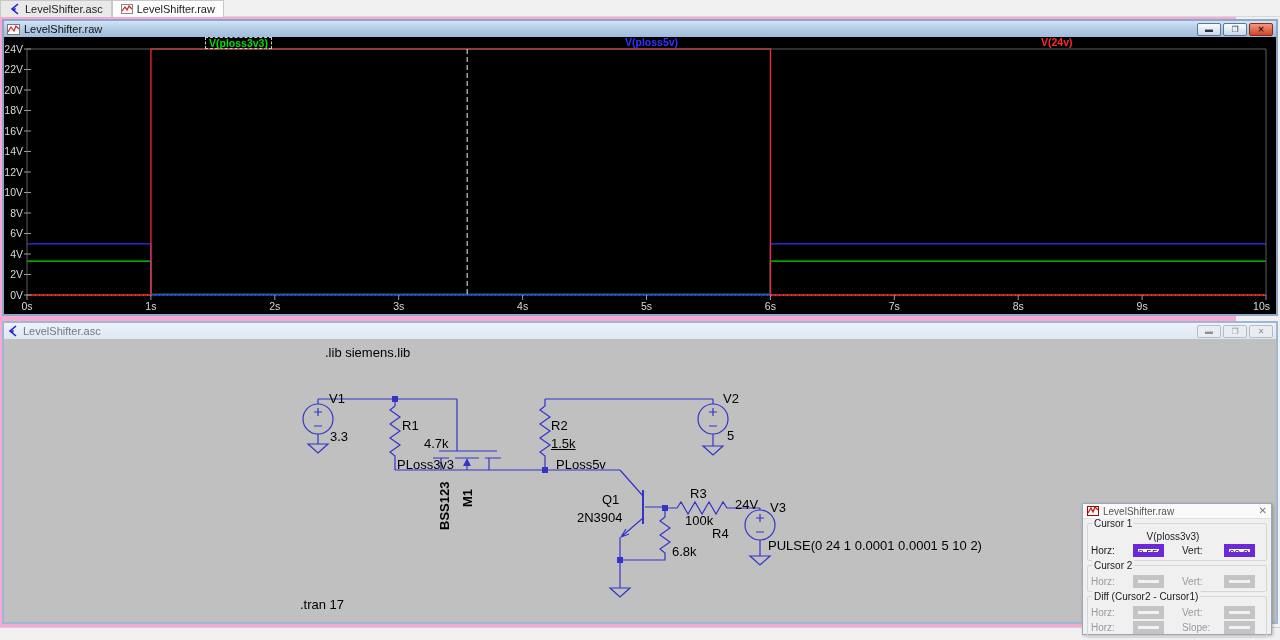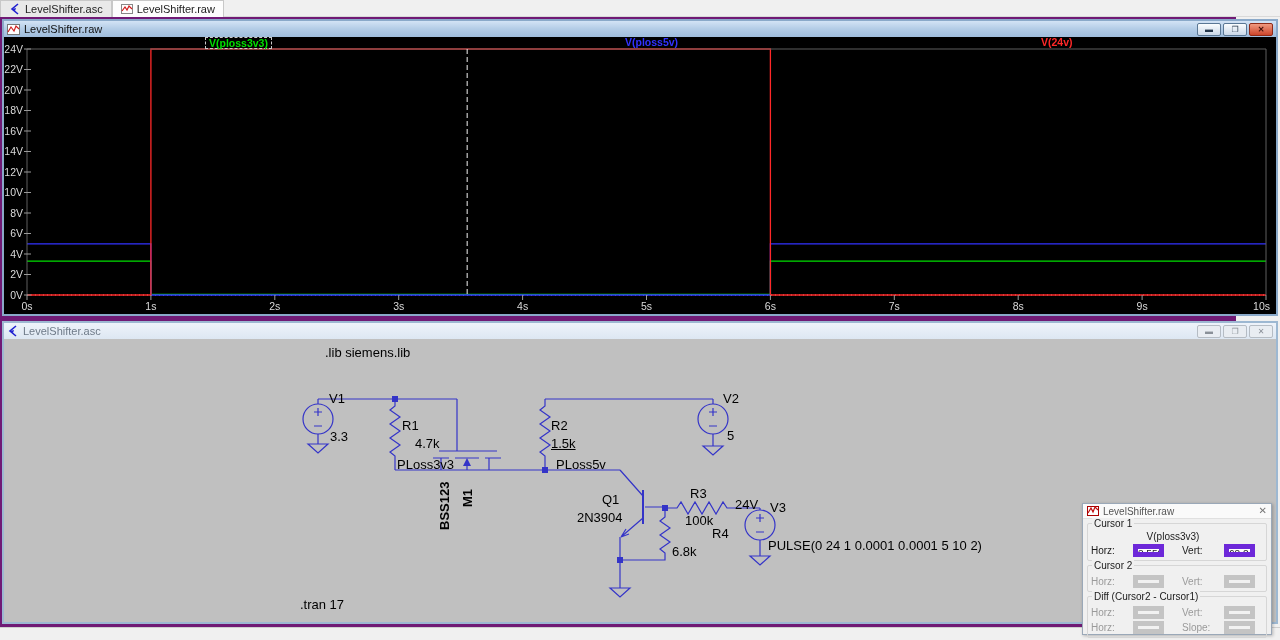--- a/index.html
+++ b/index.html
@@ -1,18 +1,18 @@
 <!DOCTYPE html>
 <html><head>
 <meta charset="utf-8">
 <style>
   * { margin:0; padding:0; box-sizing:border-box; }
   html,body { width:1280px; height:640px; overflow:hidden; background:#f0f0f0;
               font-family:"Liberation Sans", sans-serif; }
-  .app { position:relative; width:1236px; height:640px; background:#701a75; }
+  .app { position:relative; width:1236px; height:640px; background:#f9a8d4; }
 
   
   .tabbar { position:absolute; left:0; top:0; width:1280px; height:17px;
             background:#f0f0f0; border-bottom:1px solid #d9d9d9; display:flex; }
   .tab { display:flex; align-items:center; gap:4px; padding:0 8px; height:17px;
          font-size:11px; color:#222; border:1px solid #c8c8c8; border-bottom:none;
          background:#e9e9e9; cursor:default; }
   .tab.active { background:#fdfdfd; }
 
   
@@ -237,21 +237,21 @@
             <path d="M750,556 L770,556 L760,565 Z"></path>
           </g>
         </g>
       </svg>
 
       <span class="slabel" style="left:321px; top:6px;">.lib siemens.lib</span>
       <span class="slabel" style="left:296px; top:258px;">.tran 17</span>
       <span class="slabel" style="left:325px; top:52px;">V1</span>
       <span class="slabel" style="left:326px; top:90px;">3.3</span>
       <span class="slabel" style="left:398px; top:79px;">R1</span>
-      <span class="slabel" style="left:411px; top:97px;">4.7k</span>
+      <span class="slabel" style="left:420px; top:97px;">4.7k</span>
       <span class="slabel" style="left:393px; top:118px;">PLoss3v3</span>
       <span class="vlabel" style="left:448px; top:176px;">BSS123</span>
       <span class="vlabel" style="left:471px; top:153px;">M1</span>
       <span class="slabel" style="left:547px; top:79px;">R2</span>
       <span class="slabel" style="left:547px; top:97px;text-decoration:underline;">1.5k</span>
       <span class="slabel" style="left:552px; top:118px;">PLoss5v</span>
       <span class="slabel" style="left:719px; top:52px;">V2</span>
       <span class="slabel" style="left:723px; top:89px;">5</span>
       <span class="slabel" style="left:598px; top:153px;">Q1</span>
       <span class="slabel" style="left:573px; top:171px;">2N3904</span>

